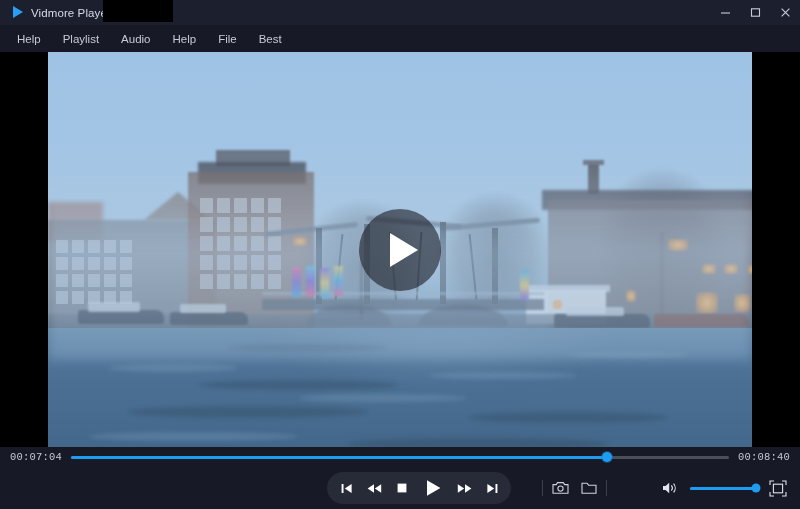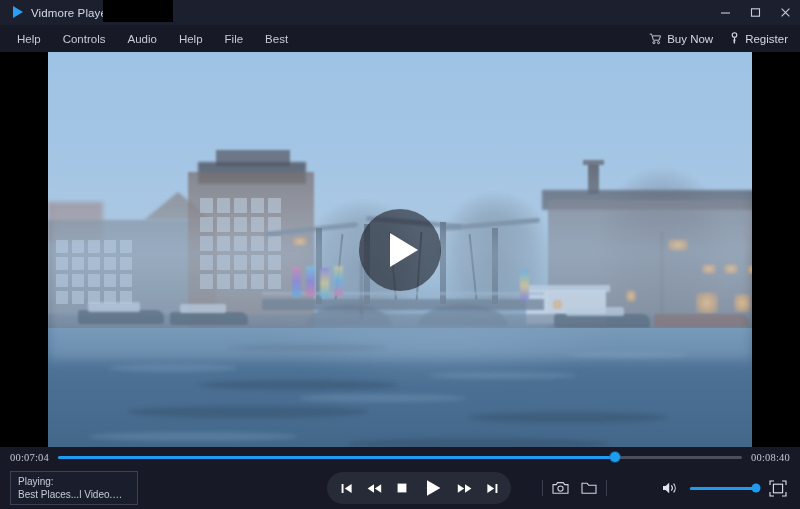--- a/index.html
+++ b/index.html
@@ -369,21 +369,21 @@
   .progress-row {
     height: 20px;
     background: #171a26;
     display: flex; align-items: center;
     padding: 0 10px;
     gap: 9px;
     flex: none;
   }
   .time {
     color: #c3c9d6; font-size: 10.5px;
-    font-family: Liberation Serif, serif;
+    font-family: Liberation Mono, monospace;
     white-space: nowrap;
     letter-spacing: .2px;
   }
   .track {
     position: relative;
     flex: 1; height: 3px;
     background: #4a4f5c;
     border-radius: 2px;
   }
   .track-fill {
@@ -512,47 +512,26 @@
       <div class="win-btn">
         <svg width="11" height="11" viewBox="0 0 11 11">
             <path d="M1.6 1.6l7.8 7.8M9.4 1.6l-7.8 7.8" stroke="currentColor" stroke-width="1.1"></path>
           </svg>
       </div>
     </div>
   </div>
 
   <div class="menubar">
     <div class="menu-item">Help</div>
-    <div class="menu-item">Controls</div>
+    <div class="menu-item">Playlist</div>
     <div class="menu-item">Audio</div>
     <div class="menu-item">Help</div>
     <div class="menu-item">File</div>
     <div class="menu-item">Best</div>
 
-    <div class="menu-right">
-      <div class="menu-right-item">
-        <span>
-          <svg width="13" height="12" viewBox="0 0 14 13" fill="none" stroke="currentColor" stroke-width="1">
-            <path d="M0.7 1.2h2.1l1.9 6.6h6.2l1.6-4.7H4.1"></path>
-            <circle cx="5.3" cy="10.4" r="1.1"></circle>
-            <circle cx="10.3" cy="10.4" r="1.1"></circle>
-          </svg>
-        </span>
-        <span>Buy Now</span>
-      </div>
-      <div class="menu-right-item">
-        <span>
-          <svg width="11" height="13" viewBox="0 0 11 13" fill="none" stroke="currentColor" stroke-width="1.1">
-            <circle cx="5.5" cy="3" r="2.3"></circle>
-            <path d="M5.5 5.4v6M4.2 8.1h2.3M4.2 10h1.8"></path>
-          </svg>
-        </span>
-        <span>Register</span>
-      </div>
-    </div>
   </div>
 
   <div class="stage">
     <div class="video">
       <div class="v-sky"></div>
 
       <div class="bld-left2"></div>
       <div class="bld-left"></div>
       <div class="win-grid" style="left:8px;top:188px;grid-template-columns:repeat(5,12px);grid-template-rows:repeat(4,13px);">
         <i></i>
@@ -688,24 +667,20 @@
     <span class="time">00:07:04</span>
     <div class="track">
       <div class="track-fill" id="seek-fill" style="width: 81.5%;"></div>
       <div class="track-knob" id="seek-knob" style="left: 81.5%;"></div>
     </div>
     <span class="time">00:08:40</span>
   </div>
 
   <div class="controlbar">
 
-    <div class="nowplaying">
-      <span>Playing:</span>
-      <span>Best Places...l Video.mp4</span>
-    </div>
 
 
     <div class="transport">
       <div class="tbtn">
         <svg width="13" height="13" viewBox="0 0 13 13" fill="currentColor">
           <rect x="1.6" y="2" width="1.9" height="9"></rect>
           <path d="M11.6 2L4.8 6.5l6.8 4.5z"></path>
         </svg>
       </div>
       <div class="tbtn">

